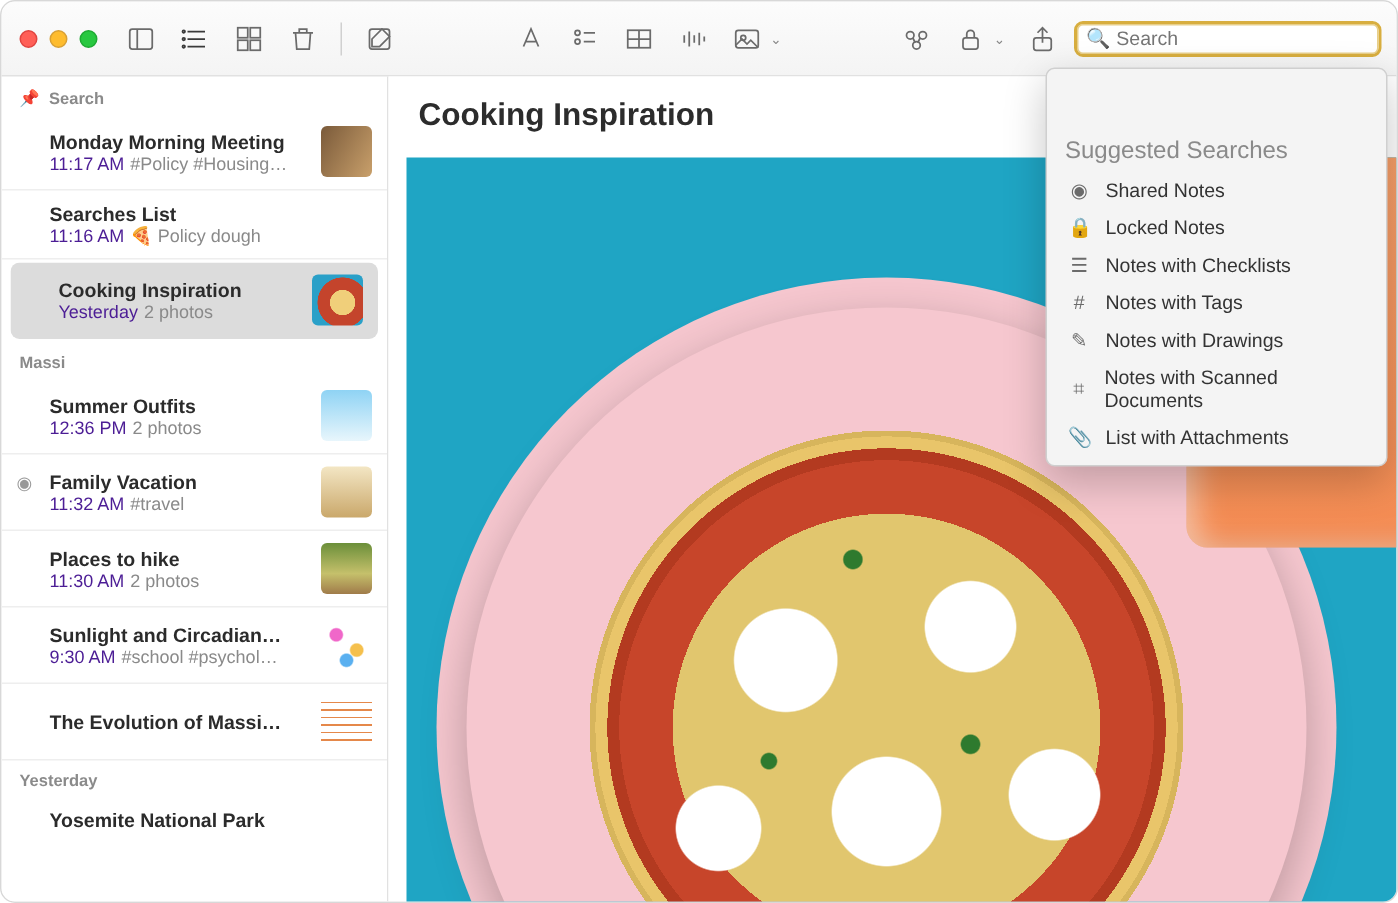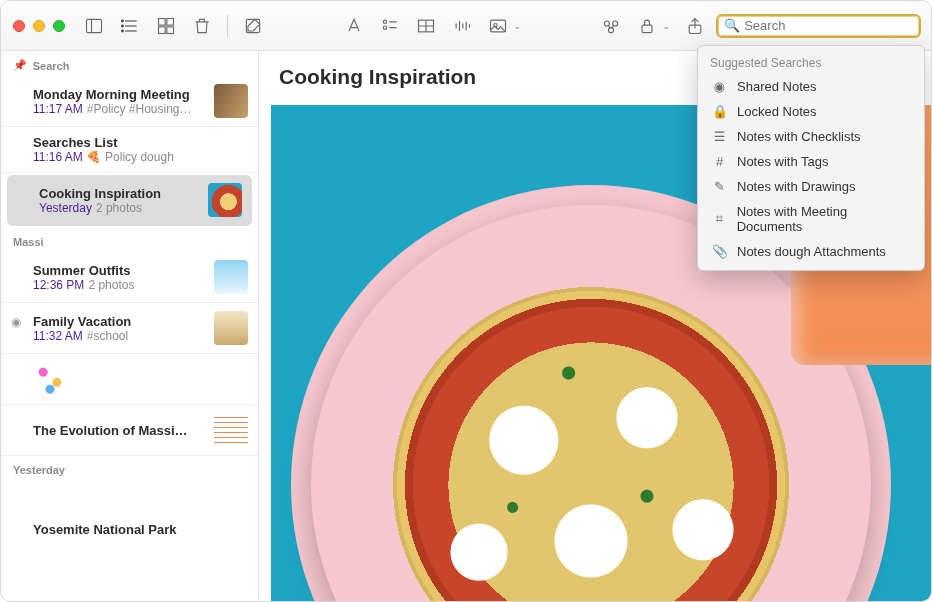--- a/index.html
+++ b/index.html
@@ -146,21 +146,21 @@
     background:#f4f4f4;
     border:1px solid #cfcfcf;
     border-radius: 6px;
     box-shadow: 0 10px 28px rgba(0,0,0,.22);
     padding: 6px 0 6px;
     font-size:13px;
     z-index: 50;
   }
   .popover .hdr {
     padding: 4px 12px 4px 12px;
-    font-size:12px; color:#8a8a8a;
+    font-size:16px; color:#8a8a8a;margin-top:36px;
   }
   .popover .item {
     padding: 5px 12px 5px 14px;
     display:flex; align-items:center; gap:10px;
     color:#333;
   }
   .popover .ico { width:15px; text-align:center; color:#6b6b6b; font-size:13px;}
 </style>
 </head>
 <body>
@@ -305,25 +305,25 @@
     <div class="item">
         <span class="ico">#</span>
         <span>Notes with Tags</span>
       </div>
     <div class="item">
         <span class="ico">✎</span>
         <span>Notes with Drawings</span>
       </div>
     <div class="item">
         <span class="ico">⌗</span>
-        <span>Notes with Meeting Documents</span>
+        <span>Notes with Scanned Documents</span>
       </div>
     <div class="item">
         <span class="ico">📎</span>
-        <span>Notes dough Attachments</span>
+        <span>List with Attachments</span>
       </div>
   </div>
 </div>
 
 <div class="main">
 
   <div class="sidebar">
 
     <div class="section-header">
       <span class="pin-glyph">📌</span>
@@ -362,42 +362,53 @@
         <div class="title">Summer Outfits</div>
         <div class="sub"><span class="time">12:36 PM</span><span>2 photos</span></div>
       </div>
       <div class="thumb t-sky"></div>
     </div>
 
     <div class="note-row">
       <span class="badge">◉</span>
       <div class="txt">
         <div class="title">Family Vacation</div>
-        <div class="sub"><span class="time">11:32 AM</span><span>#school</span></div>
+        <div class="sub"><span class="time">11:32 AM</span><span>#travel</span></div>
       </div>
       <div class="thumb t-bike"></div>
     </div>
 
-
-    <div class="note-row">
+    <div class="note-row">
+      <div class="txt">
+        <div class="title">Places to hike</div>
+        <div class="sub"><span class="time">11:30 AM</span><span>2 photos</span></div>
+      </div>
+      <div class="thumb t-trail"></div>
+    </div>
+
+    <div class="note-row">
+      <div class="txt">
+        <div class="title">Sunlight and Circadian…</div>
+        <div class="sub"><span class="time">9:30 AM</span><span>#school #psychol…</span></div>
+      </div>
       <div class="thumb t-nodes"></div>
     </div>
 
     <div class="note-row">
       <div class="txt">
         <div class="title">The Evolution of Massi…</div>
       </div>
       <div class="thumb t-doc"></div>
     </div>
 
     <div class="section-header">
       <span>Yesterday</span>
     </div>
 
-    <div class="note-row" style="border-bottom:none;margin-top:34px;">
+    <div class="note-row" style="border-bottom:none;">
       <div class="txt">
         <div class="title">Yosemite National Park</div>
       </div>
     </div>
 
   </div>
 
   <div class="content">
     <div class="note-title">Cooking Inspiration</div>
     <div class="hero">

